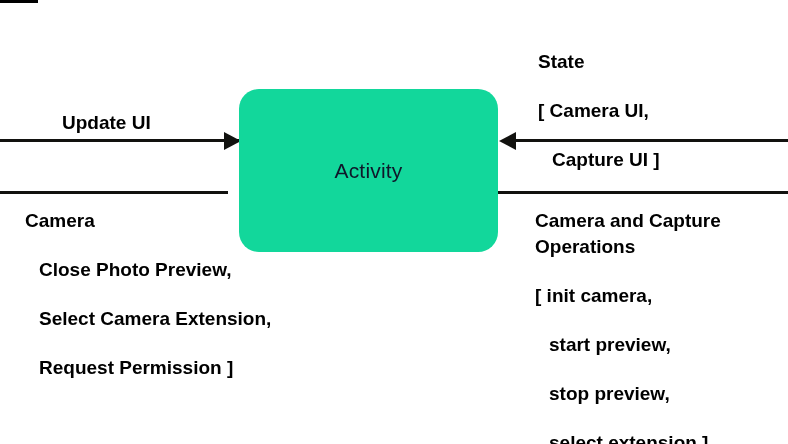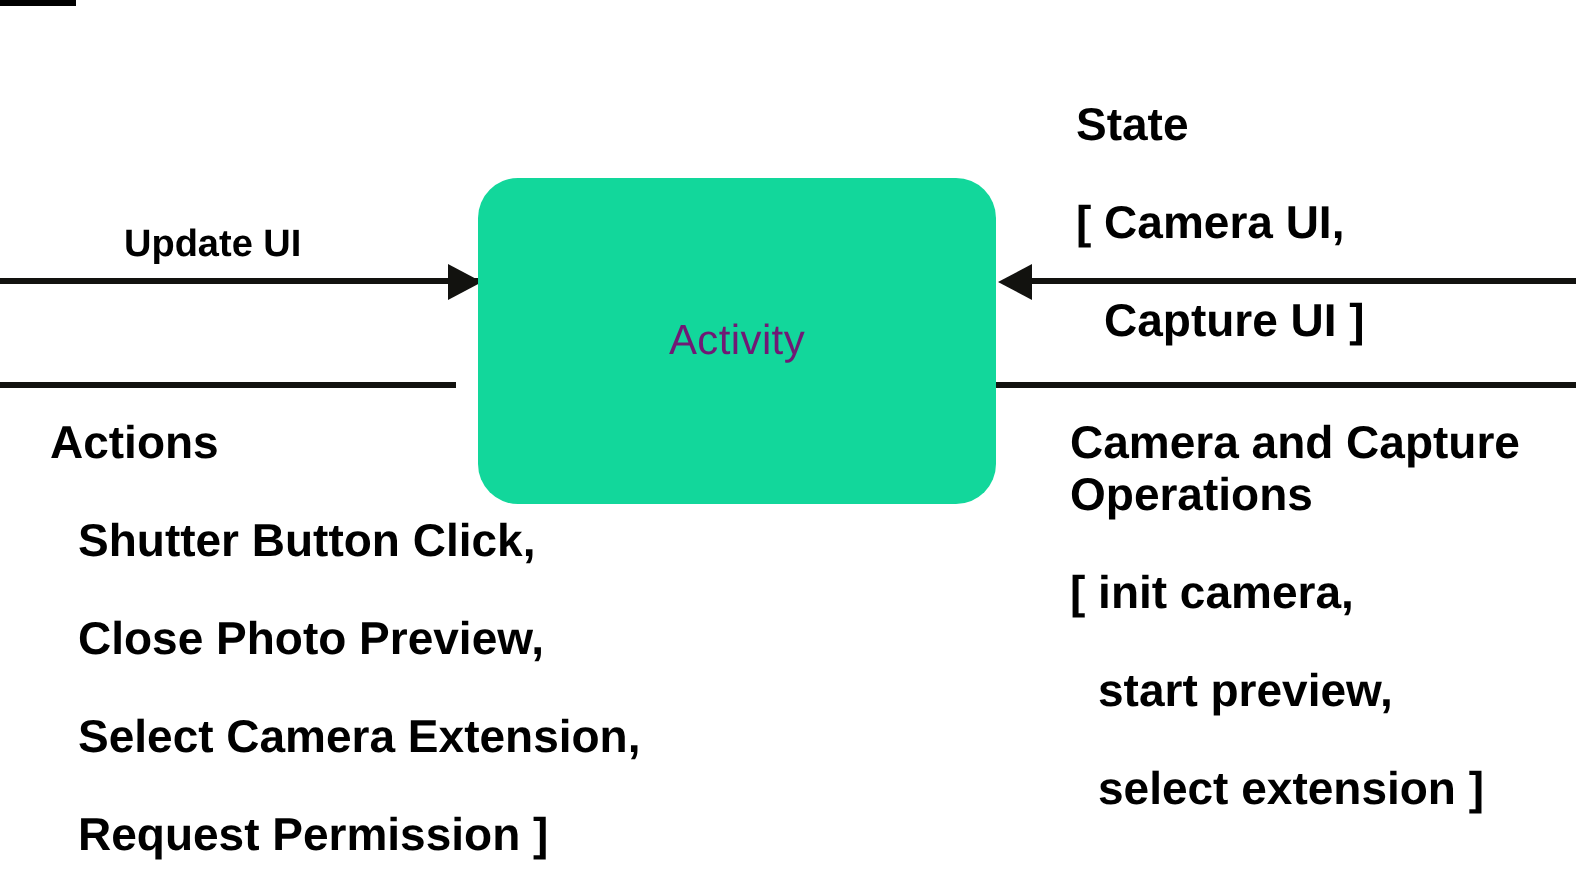--- a/index.html
+++ b/index.html
@@ -34,21 +34,21 @@
     top: 89px;
     width: 259px;
     height: 163px;
     background: #12D79B;
     border-radius: 20px;
     display: flex;
     align-items: center;
     justify-content: center;
   }
   .node-label {
-    color: #701a75;
+    color: #0f172a;
     font-size: 21px;
     font-weight: 400;
     letter-spacing: 0.2px;
     text-align: center;
   }
 
   
   .line {
     position: absolute;
     height: 3px;
@@ -82,21 +82,21 @@
   .label-inline {
     position: absolute;
     font-size: 19px;
     font-weight: bold;
     white-space: nowrap;
   }
   .label-update-ui { left: 62px; top: 112px; }
 
   .block {
     position: absolute;
-    font-size: 23px;
+    font-size: 19px;
     line-height: 26px;
     white-space: nowrap;
   }
   .block-title {
     font-weight: bold;
   }
   .block-item {
     font-weight: 700;
     margin-top: 23px;
   }
@@ -121,34 +121,34 @@
   <div class="arrow arrow-right arrow-actions"></div>
   <div class="arrow arrow-left arrow-state"></div>
 
   <div class="node">
     <span class="node-label">Activity</span>
   </div>
 
   <div class="label-inline label-update-ui">Update UI</div>
 
   <div class="block block-actions">
-    <div class="block-title">Actions</div>
-    <div class="block-item indent">Shutter Button Click,</div>
+    <div class="block-title">Camera</div>
     <div class="block-item indent">Close Photo Preview,</div>
     <div class="block-item indent">Select Camera Extension,</div>
     <div class="block-item indent">Request Permission ]</div>
   </div>
 
   <div class="block block-state">
     <div class="block-title">State</div>
     <div class="block-item">[ Camera UI,</div>
     <div class="block-item indent">Capture UI ]</div>
   </div>
 
   <div class="block block-ops">
     <div class="block-title">Camera and Capture</div>
     <div class="block-title">Operations</div>
     <div class="block-item">[ init camera,</div>
     <div class="block-item indent">start preview,</div>
+    <div class="block-item indent">stop preview,</div>
     <div class="block-item indent">select extension ]</div>
   </div>
 
 </div>
 
 </body></html>

